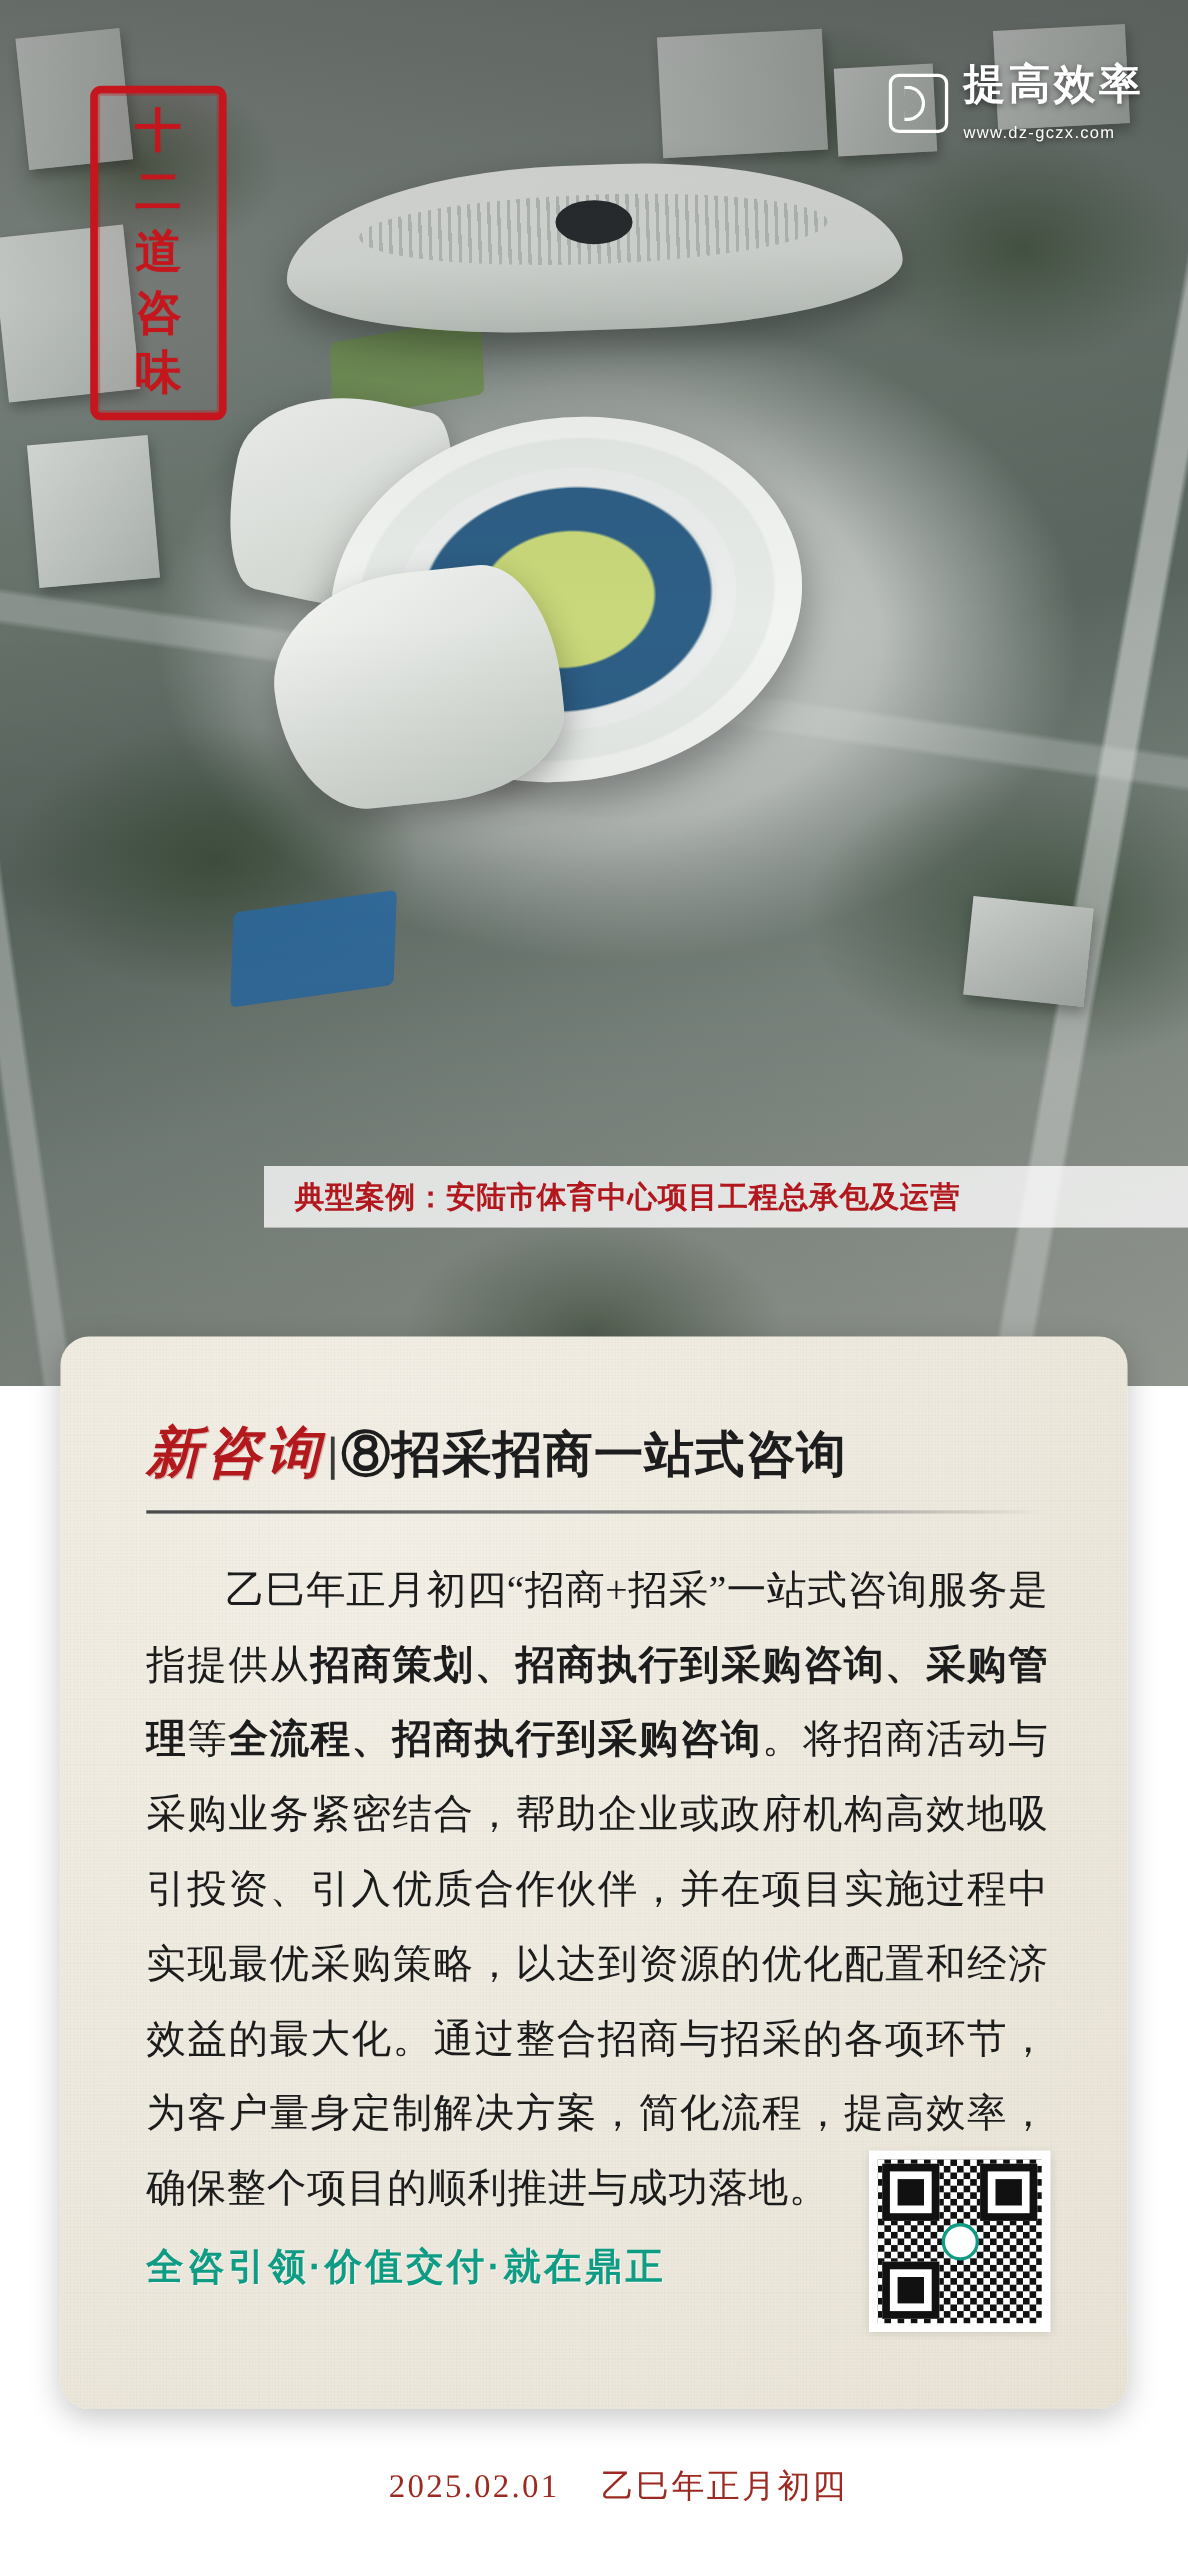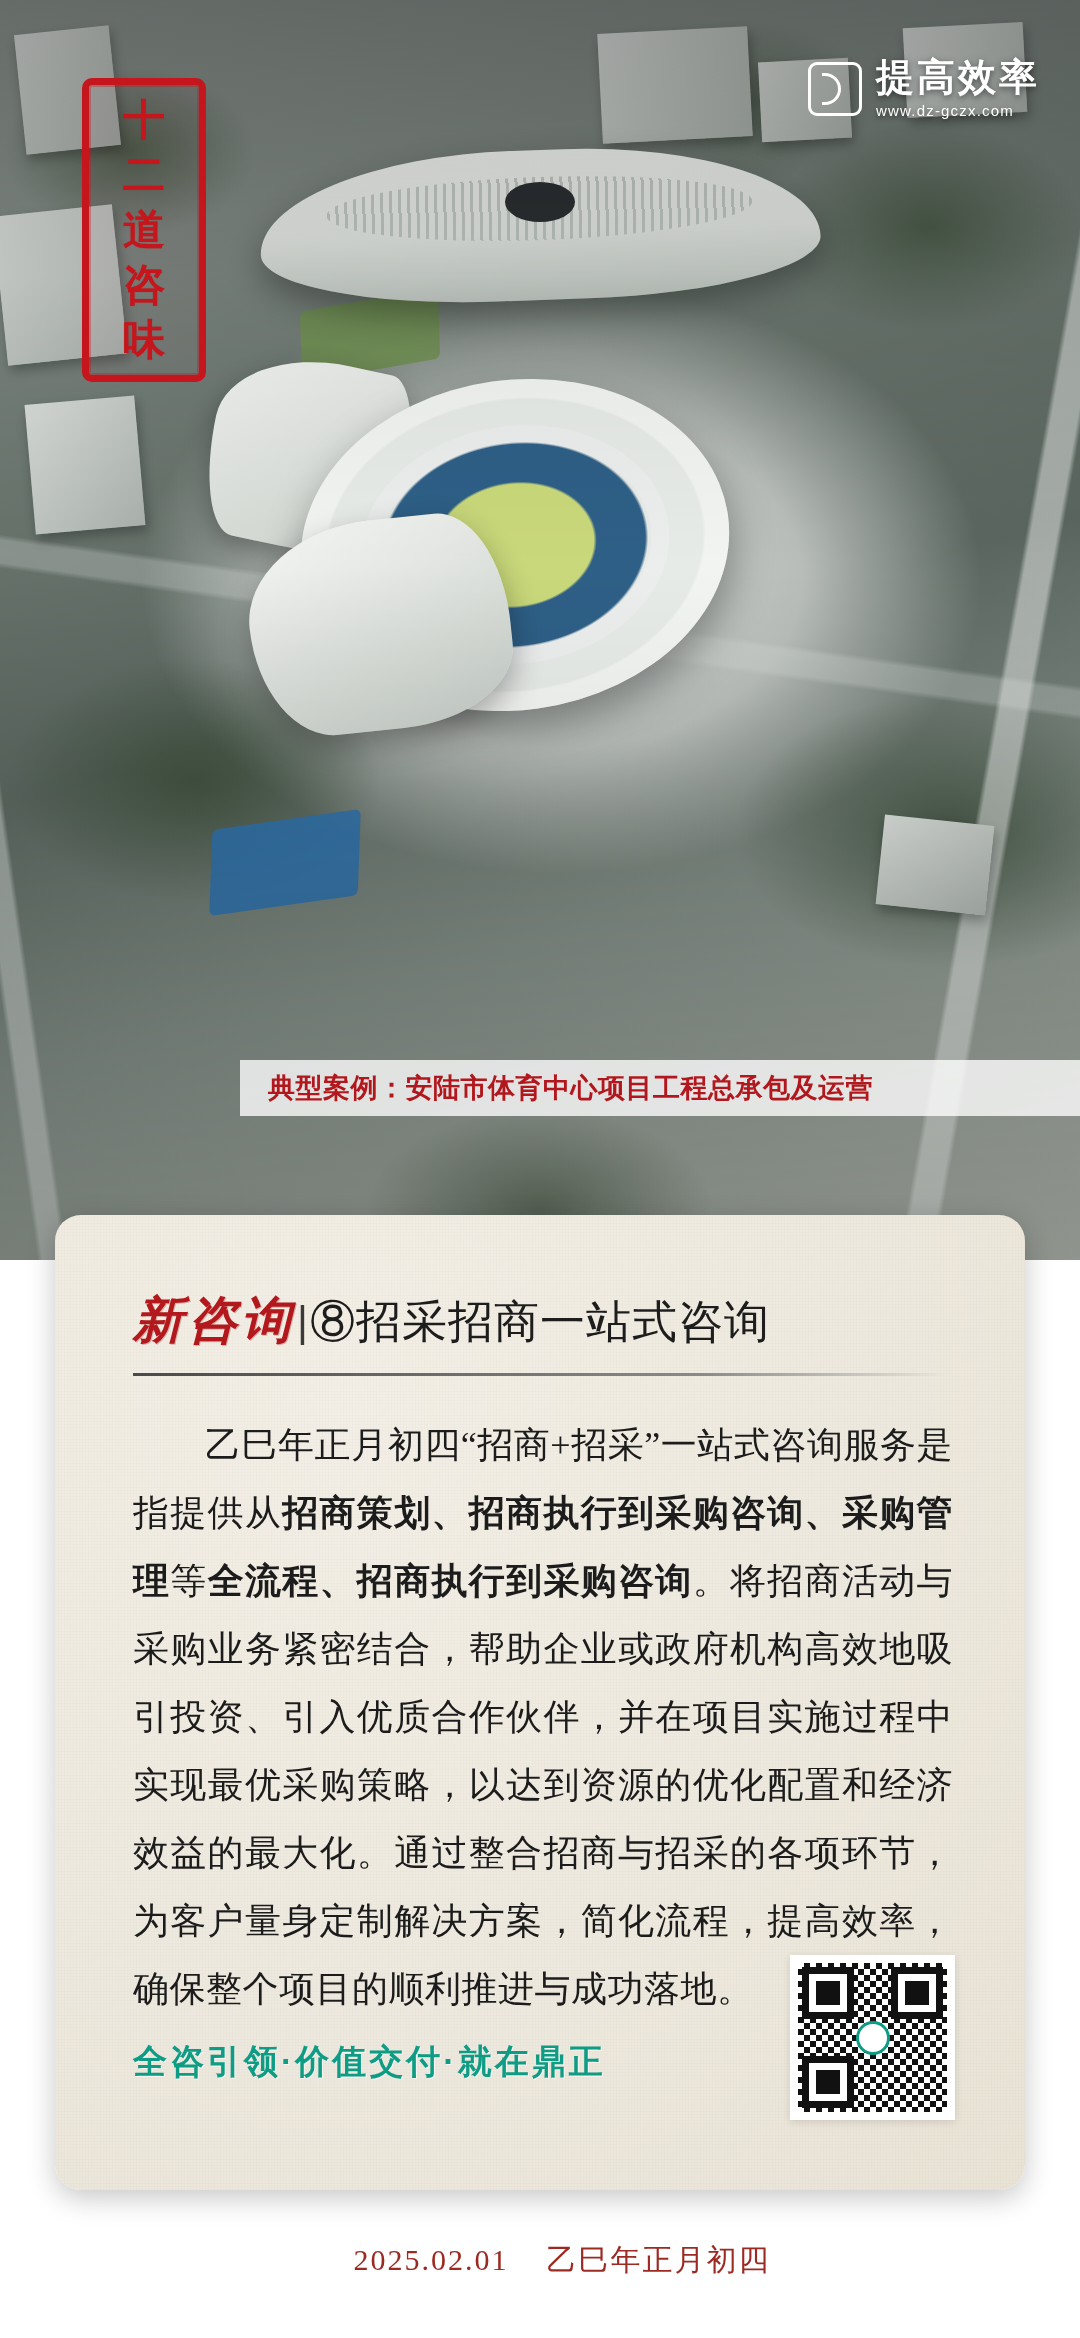--- a/index.html
+++ b/index.html
@@ -173,21 +173,21 @@
   .logo-text-cn {
     font-size: 38px;
     font-weight: bold;
     letter-spacing: 3px;
     line-height: 1;
     text-shadow: 0 2px 6px rgba(0,0,0,.5);
   }
   .logo-text-en {
     font-size: 15px;
     letter-spacing: 1.2px;
-    margin-top: 6px;
+    margin-top: 16px;
     text-shadow: 0 2px 5px rgba(0,0,0,.55);
   }
 
   
   .seal {
     position: absolute;
     left: 82px; top: 78px;
     width: 110px; height: 290px;
     border: 7px solid #c4161c;
     border-radius: 10px;
@@ -272,21 +272,21 @@
     text-shadow: 1px 1px 0 rgba(120,10,14,.25);
   }
   .head-div {
     font-size: 42px;
     color: #3a3a3a;
     line-height: 1;
     padding-bottom: 2px;
   }
   .head-title {
     font-family: "Liberation Serif", serif;
-    font-weight: normal;
+    font-weight: bold;
     font-size: 45px;
     color: #1d1d1d;
     line-height: 1;
     letter-spacing: 1px;
   }
   .head-rule {
     position: absolute;
     left: 78px;
     right: 78px;
     top: 158px;

